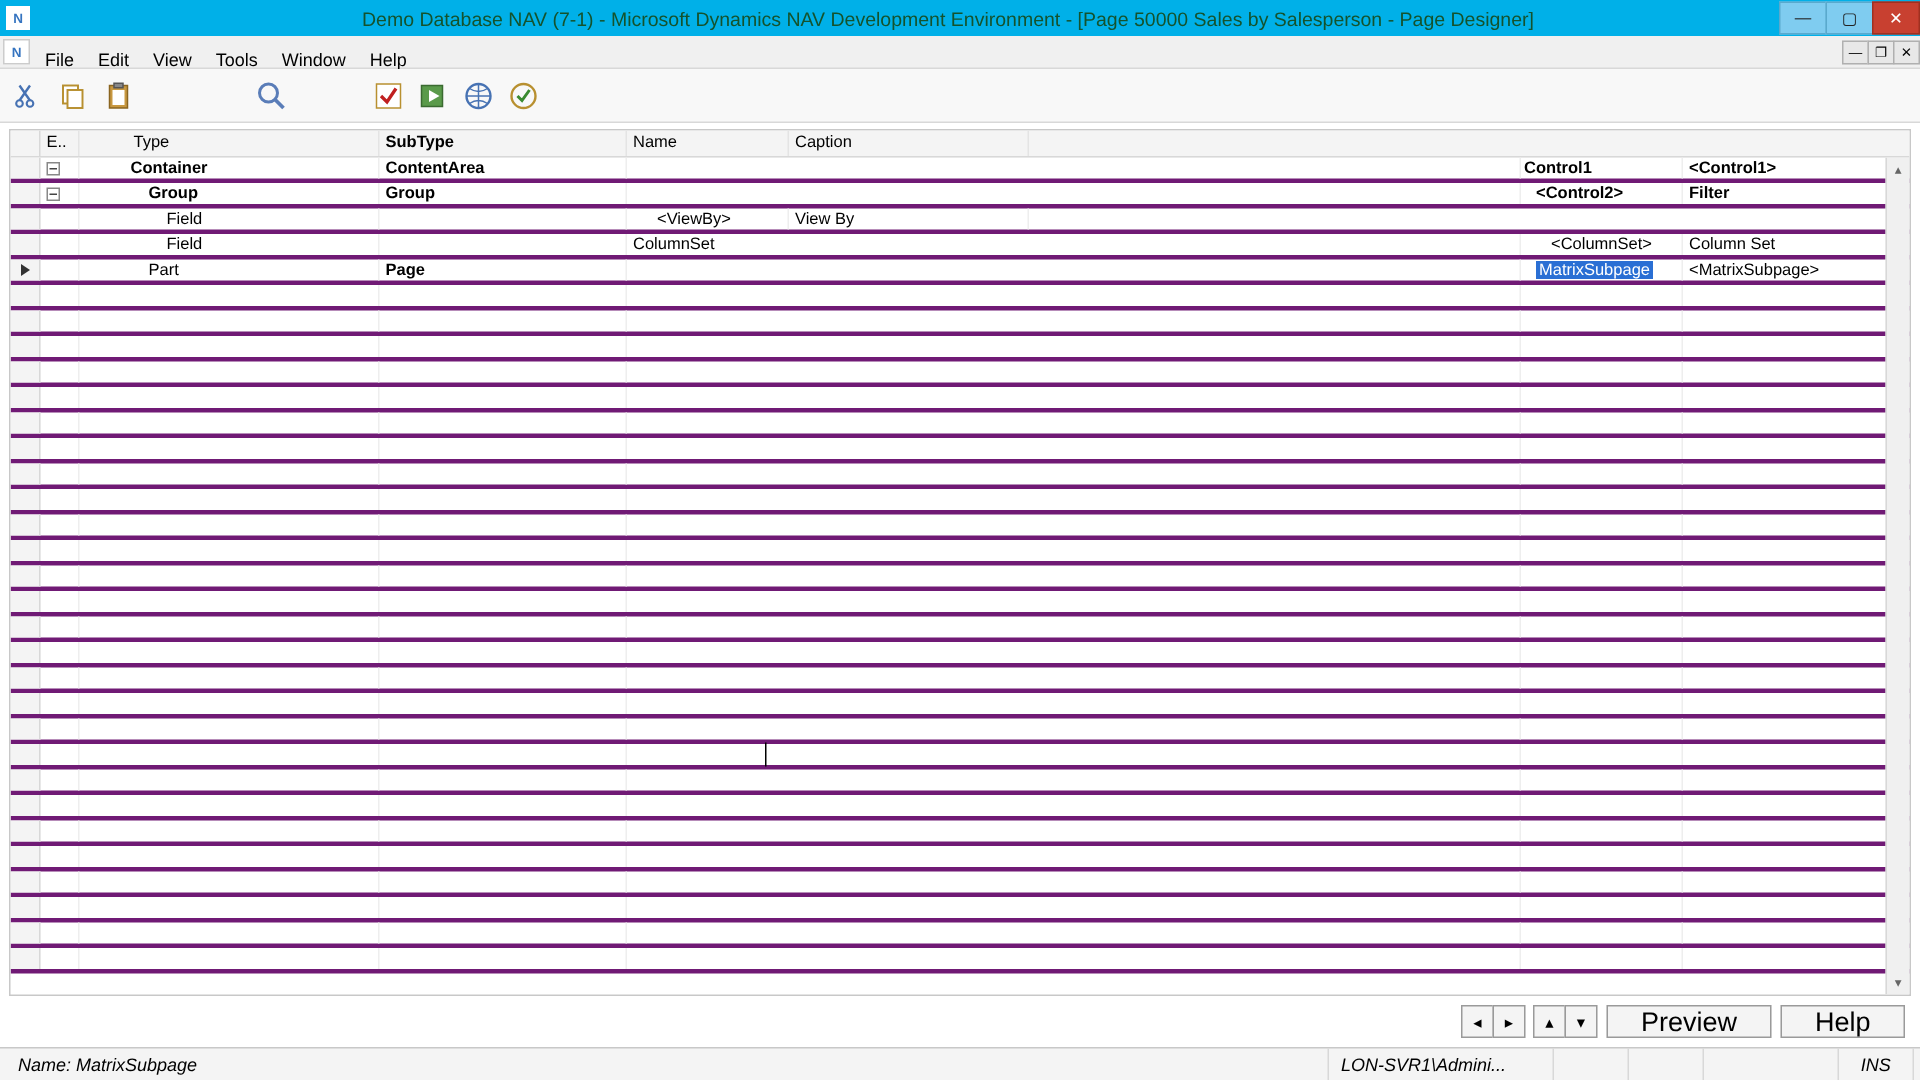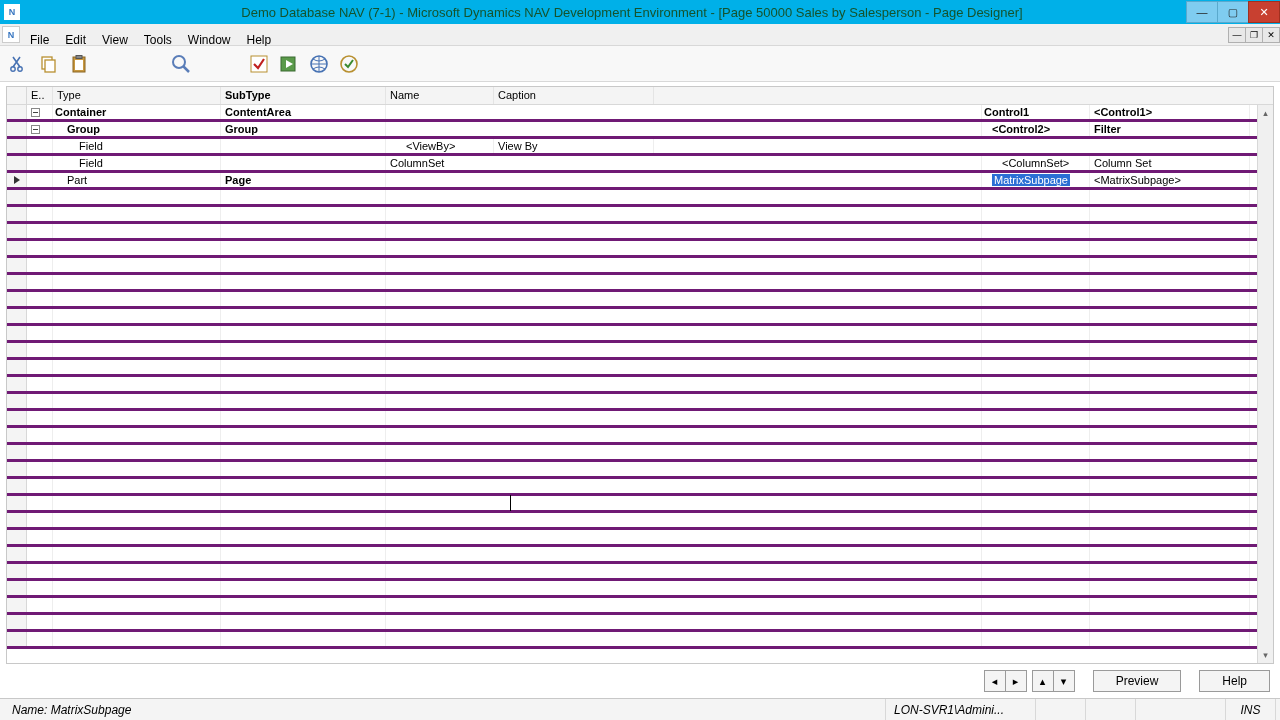--- a/index.html
+++ b/index.html
@@ -136,21 +136,21 @@
     font-size: 11px;
   }
   .col {
     border-right: 1px solid #e4e4e4;
     padding: 2px 4px;
     overflow: hidden;
     white-space: nowrap;
   }
   .w-rowsel { width: 20px; flex:none; padding:0; border-right:1px solid #d8d8d8;}
   .w-exp { width: 26px; flex:none; text-align:left;}
-  .w-type { width: 168px; flex:none;}
+  .w-type { width: 168px; flex:none;margin-left:32px;}
   .w-subtype { width: 165px; flex:none;font-weight:bold;}
   .w-srcexpr { width: 596px; flex:none;}
   .w-name { width: 108px; flex:none;}
   .w-caption { width: 160px; flex:none;}
   .grid-body {
     flex: 1;
     overflow: hidden;
     position: relative;
   }
   .grid-row {
@@ -206,22 +206,21 @@
     background: #f4f4f4;
     display:flex;align-items:center;justify-content:center;
     font-size: 11px;
     margin-left:-1px;
   }
   .btn-std {
     height: 22px;
     padding: 0 22px;
     border: 1px solid #9a9a9a;
     background: #f4f4f4;
-    font-size: 12px;
-    margin-left: 12px;
+    font-size: 18px;
   }
   
   .statusbar {
     height: 22px;
     border-top: 1px solid #c8c8c8;
     background: #f4f4f4;
     display: flex;
     align-items: center;
     font-size: 12px;
     padding: 0 4px;

